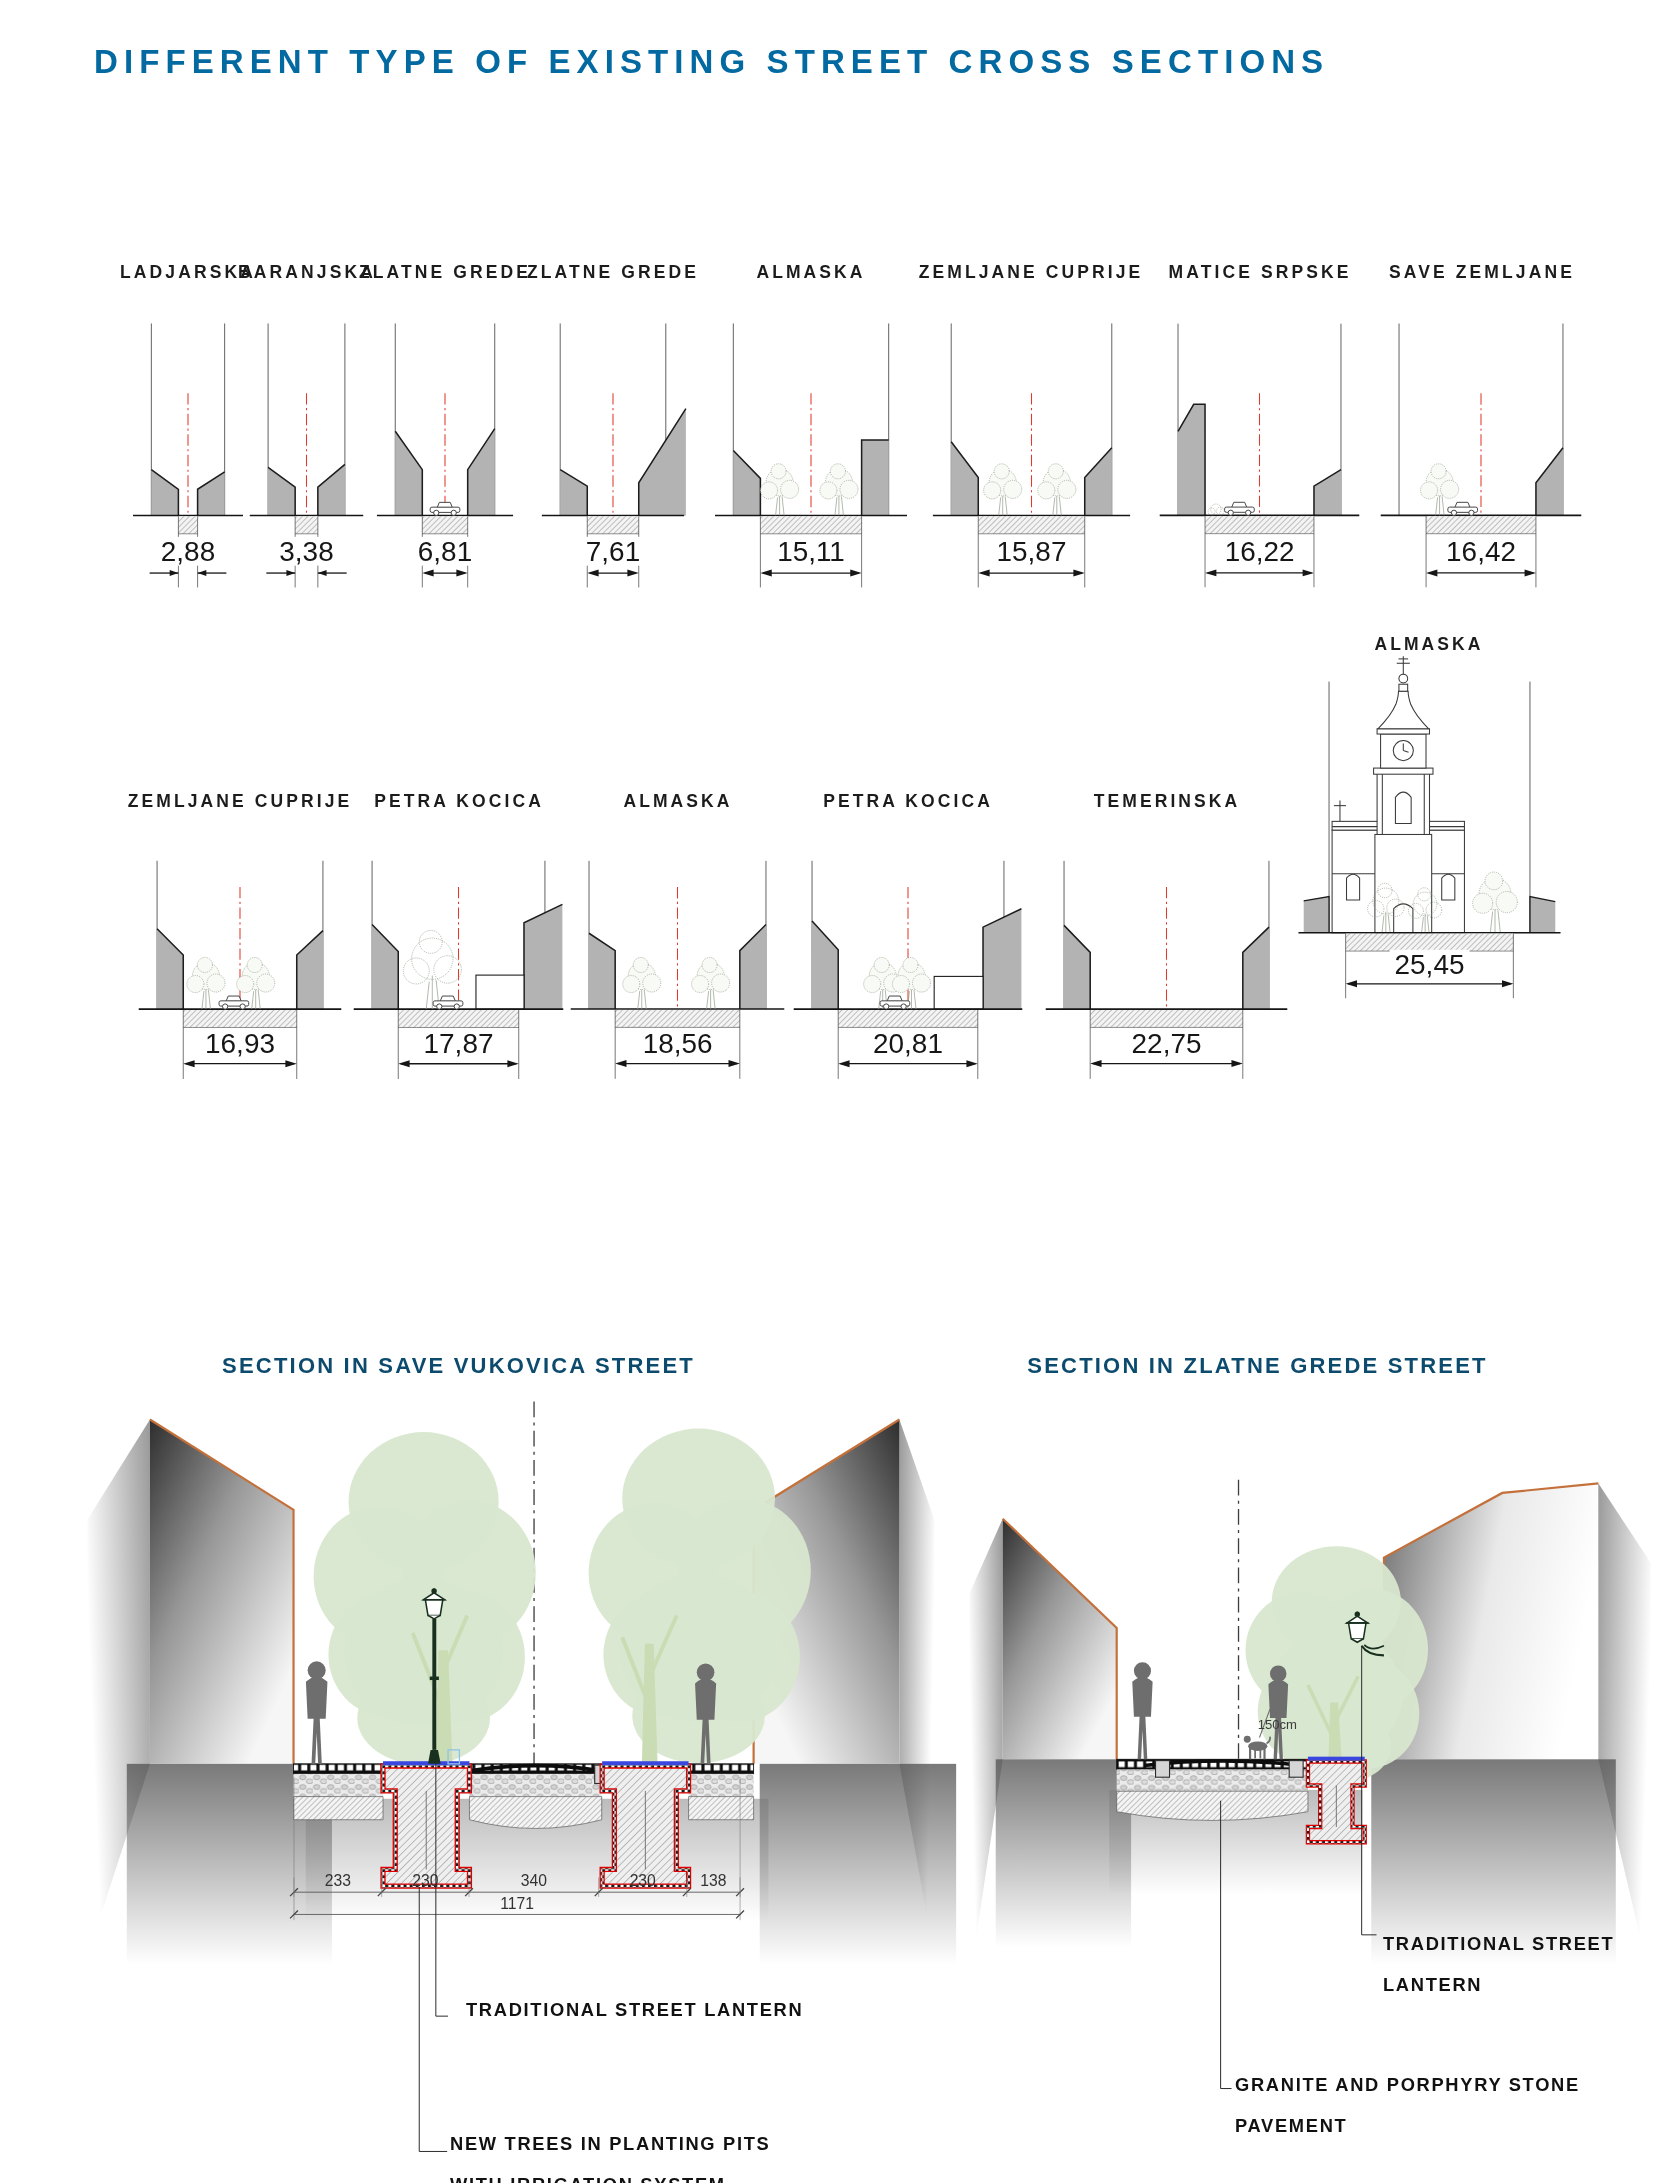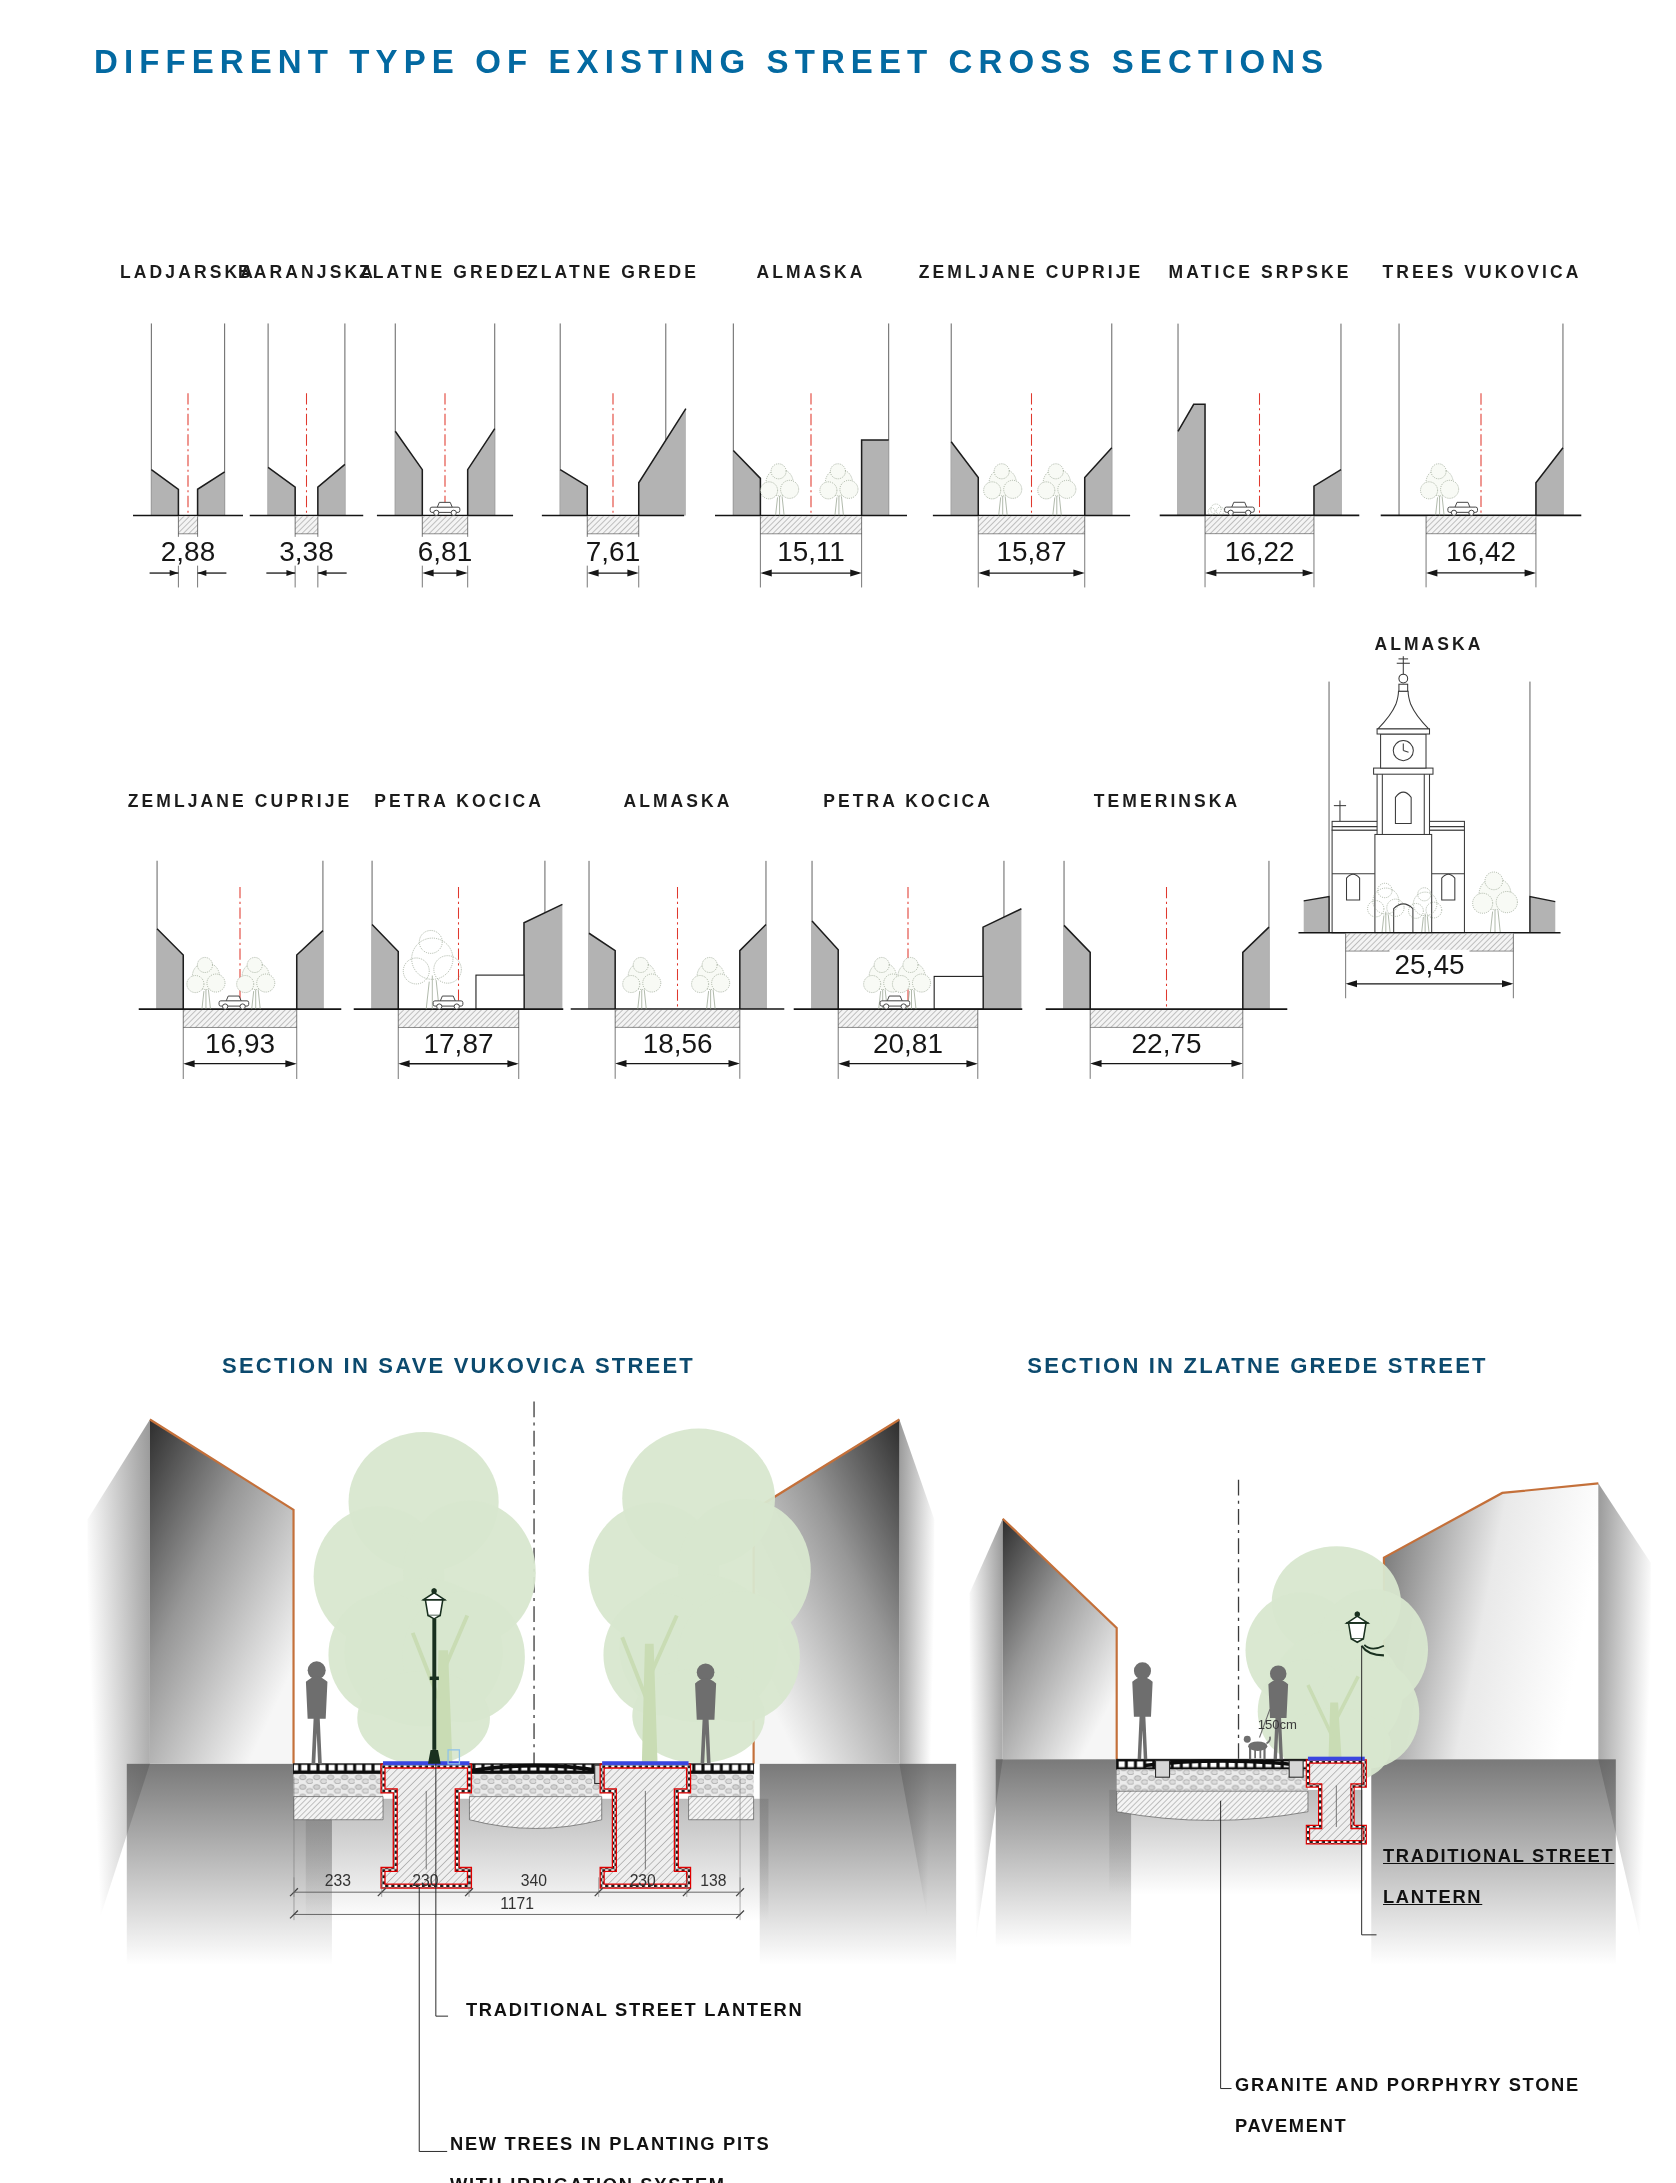--- a/index.html
+++ b/index.html
@@ -278,21 +278,21 @@
           <circle cx="-26" cy="474" r="6"></circle>
         </g>
         <line x1="-125" y1="482" x2="-125" y2="645" stroke="#3c3c3c" stroke-width="1.6"></line>
          <line x1="125" y1="482" x2="125" y2="645" stroke="#3c3c3c" stroke-width="1.6"></line>
         <rect x="-91.5" y="529" width="183" height="66" fill="#ffffff"></rect>
       <text x="0" y="585" text-anchor="middle" font-size="64" fill="#161616" font-family="Liberation Sans,sans-serif">16,22</text>
         <line x1="-119" y1="612" x2="119" y2="612" stroke="#161616" stroke-width="3"></line>
         <path d="M -125 612 l 26 -8 v 16 Z" fill="#161616"></path>
         <path d="M 125 612 l -26 -8 v 16 Z" fill="#161616"></path>
       </svg>
-      <div class="street-label" style="left: 1316px; top: 262px;">TREES VUKOVICA</div>
+      <div class="street-label" style="left: 1316px; top: 262px;">SAVE ZEMLJANE</div>
       <svg class="xsec-svg" width="218" height="288" viewBox="-250 0 500 660" style="left: 1372px; top: 306px;">
         <line x1="-188" y1="40" x2="-188" y2="480" stroke="#2a2a2a" stroke-width="1.7"></line>
       <line x1="188" y1="40" x2="188" y2="480" stroke="#2a2a2a" stroke-width="1.7"></line>
         <line x1="0" y1="200" x2="0" y2="486" stroke="#e0392e" stroke-width="2.4" stroke-dasharray="26 8 5 8"></line>
         <polygon points="126,480 126,405 188,325 188,480" fill="#b3b3b3"></polygon>
           <polyline points="126,480 126,405 188,325" fill="none" stroke="#1d1d1d" stroke-width="3.5"></polyline>
         <line x1="-230" y1="480" x2="230" y2="480" stroke="#141414" stroke-width="3.6"></line>
       <rect x="-126" y="482" width="252" height="40" fill="url(#p-hatch)"></rect>
       <line x1="-126" y1="522" x2="126" y2="522" stroke="#4a4a4a" stroke-width="1.4"></line>
         <g stroke="#8f9c87" fill="#f8faf5" stroke-width="1.6">
@@ -817,21 +817,21 @@
       </g>
     </svg>
 
   <div class="anno" style="left:432px;top:1989px;margin-left:34px;">
     <span>TRADITIONAL STREET LANTERN</span>
   </div>
   <div class="anno" style="left:450px;top:2123px;">
     <span>NEW TREES IN PLANTING PITS</span><br>
     <span>WITH IRRIGATION SYSTEM</span>
   </div>
-  <div class="anno" style="left:1383px;top:1835px;text-decoration:underline;">
+  <div class="anno" style="left:1383px;top:1923px;">
     <span>TRADITIONAL STREET</span><br>
     <span>LANTERN</span>
   </div>
   <div class="anno" style="left:1235px;top:2064px;">
     <span>GRANITE AND PORPHYRY STONE</span><br>
     <span>PAVEMENT</span>
   </div>
 </div>
 
 

